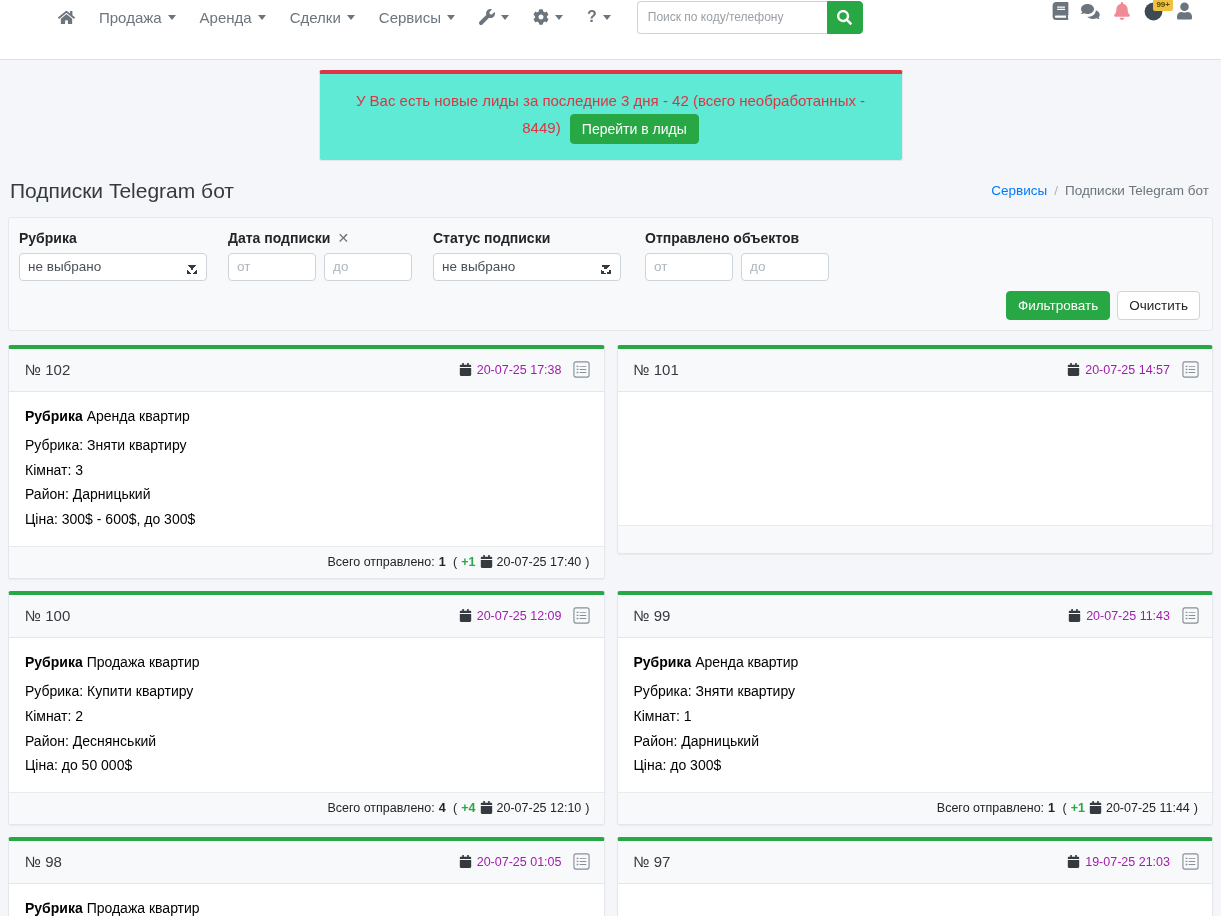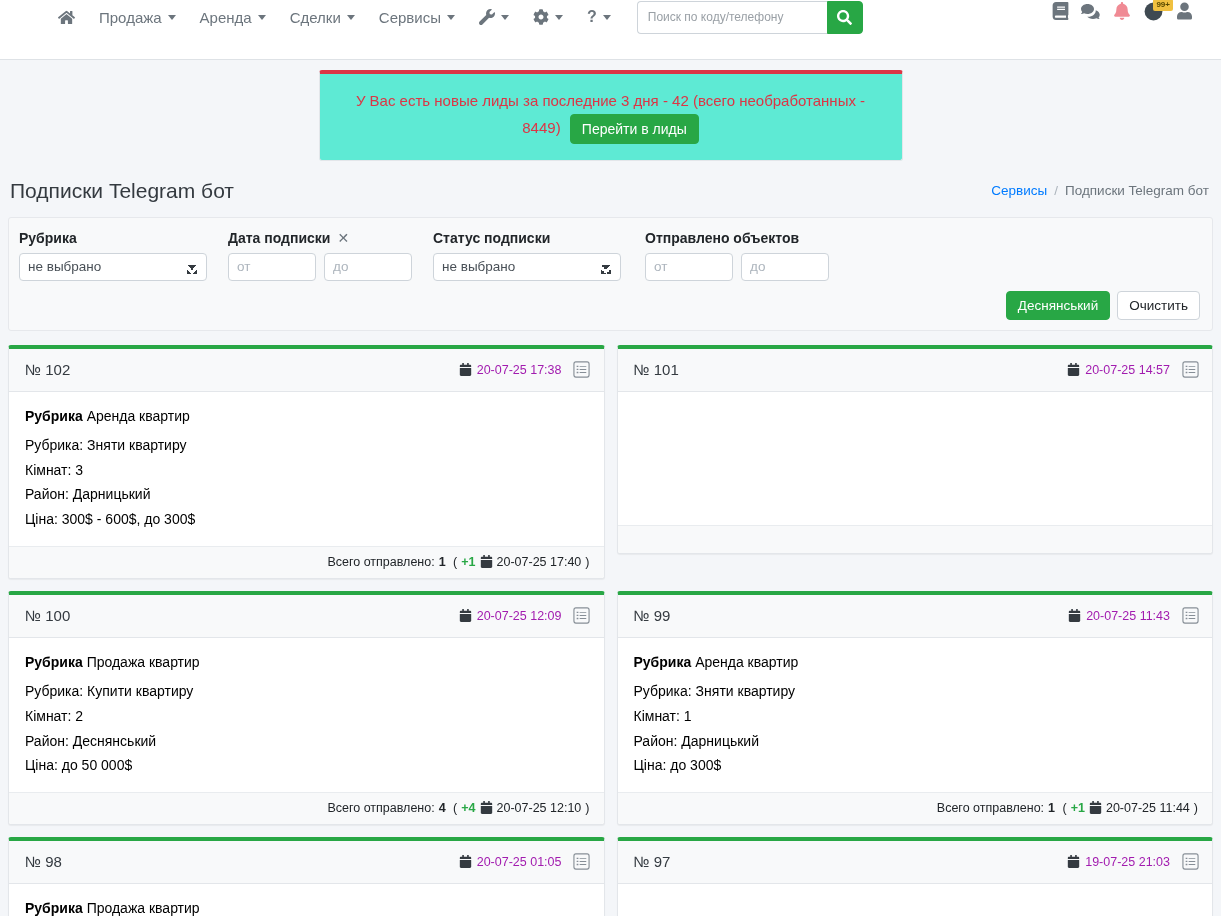--- a/index.html
+++ b/index.html
@@ -449,21 +449,21 @@
         <span>Отправлено объектов</span>
       </div>
       <div class="ctrl-row">
         <input class="fld" type="text" placeholder="от" style="">
         <input class="fld" type="text" placeholder="до" style="">
       </div>
     </div>
   </div>
 
   <div class="filter-actions">
-    <button class="btn-filter">Деснянський</button>
+    <button class="btn-filter">Фильтровать</button>
     <button class="btn-clear">Очистить</button>
   </div>
 </div>
 
 <div class="cards-grid" id="cards-grid">
     <div class="card-col">
       <div class="card">
         <div class="card-header">
           <span class="card-num">№ 102</span>
           <div class="card-header-right">

